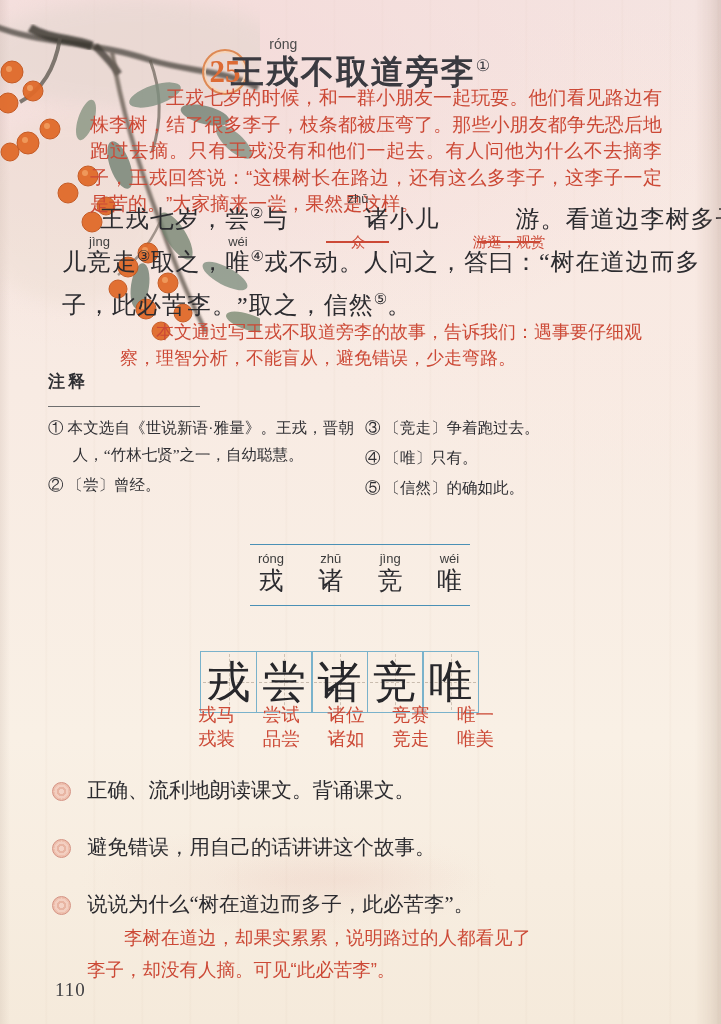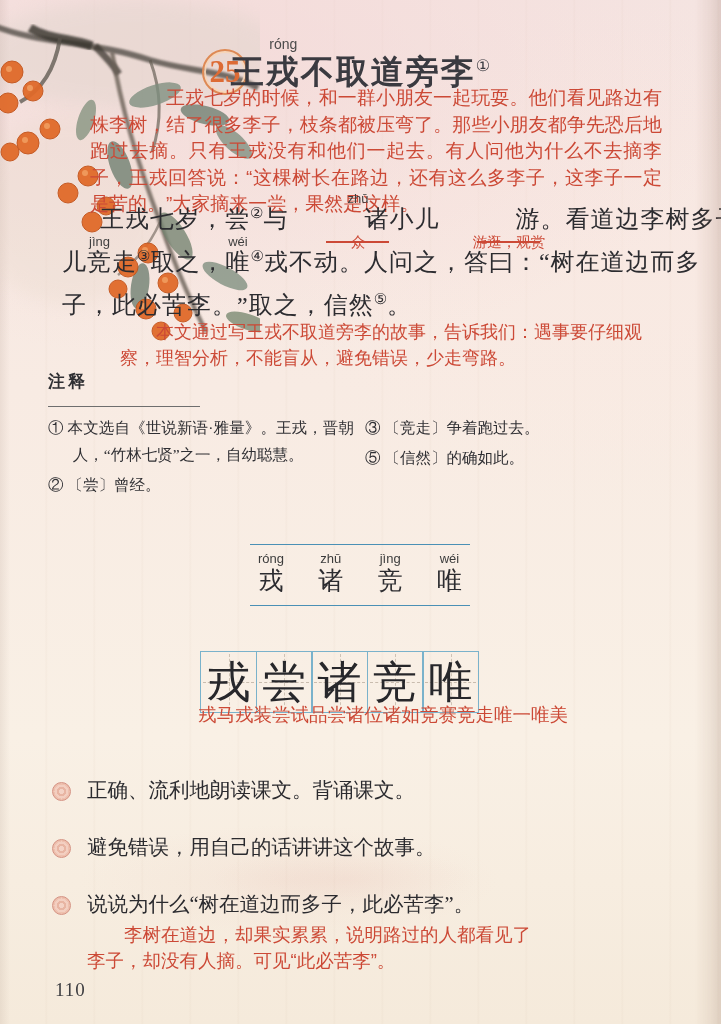--- a/index.html
+++ b/index.html
@@ -77,35 +77,35 @@
   .writing-grid{left:200px;top:651px;display:flex;}
   .w-cell{position:relative;width:55px;height:60px;border:1.5px solid var(--box-blue,#7ab2cb);
     margin-left:-1.5px;display:flex;align-items:center;justify-content:center;}
   .w-cell:first-child{margin-left:0;}
   .w-cell::before{content:"";position:absolute;left:4%;right:4%;top:50%;border-top:1px dashed #c9bcae;}
   .w-cell::after{content:"";position:absolute;top:4%;bottom:4%;left:50%;border-left:1px dashed #cfc3b5;}
   .w-ch{position:relative;z-index:1;font-size:44px;color:#27272b;}
 
   
   .word-columns{left:198px;top:703px;width:296px;display:flex;justify-content:space-between;}
-  .word-col{display:flex;flex-direction:row;align-items:center;
+  .word-col{display:flex;flex-direction:column;align-items:center;
     font-family:"Liberation Sans",sans-serif;font-weight:500;
     font-size:18.5px;line-height:24px;color:var(--accent-red,#cc4936);white-space:nowrap;}
 
   
   .exercises{left:52px;top:776px;width:614px;}
   .ex-item{display:flex;margin-bottom:29px;}
   .ex-icon{flex:0 0 17px;width:17px;height:17px;margin:6px 16px 0 0;border-radius:50%;
     border:1px solid #d59283;
     background:radial-gradient(circle at 50% 50%, #f4d3c6 0 2.5px, #e8b5a3 2.5px 4.5px, #f3cfc1 4.5px 7px, #eec0ae 7px);}
   .ex-body{flex:1;}
   .ex-text{font-size:20.5px;line-height:28px;color:#2b2b2f;}
   .ex-answer{margin-top:4px;width:455px;text-indent:37px;
     font-family:"Liberation Sans",sans-serif;font-weight:500;
-    font-size:18.5px;line-height:26px;color:var(--accent-red,#cc4936);}
+    font-size:18.5px;line-height:32px;color:var(--accent-red,#cc4936);}
 
   .page-number{left:47px;top:979px;font-family:Liberation Serif, serif;
     font-size:19px;color:#3e3e42;letter-spacing:1px;margin-left:8px;}
 
   .bleed{left:210px;top:848px;width:270px;height:62px;border-radius:50%;
     background:radial-gradient(ellipse, rgba(225,175,165,.14), transparent 70%);pointer-events:none;}
 </style>
 </head>
 <body>
 
@@ -191,20 +191,21 @@
   <div class="abs summary">本文通过写王戎不取道旁李的故事，告诉我们：遇事要仔细观察，理智分析，不能盲从，避免错误，少走弯路。</div>
 
   <div class="abs notes-header">注释</div>
   <div class="abs notes-cols">
     <div class="notes-col-left">
         <div class="note-item">① 本文选自《世说新语·雅量》。王戎，晋朝人，“竹林七贤”之一，自幼聪慧。</div>
         <div class="note-item">② 〔尝〕曾经。</div>
       </div>
     <div class="notes-col-right">
         <div class="note-item">③ 〔竞走〕争着跑过去。</div>
+        <div class="note-item">④ 〔唯〕只有。</div>
         <div class="note-item">⑤ 〔信然〕的确如此。</div>
       </div>
   </div>
 
   <div class="abs recognition">
     <div class="rec-row">
         <div class="rec-col">
           <div class="rec-py">róng</div>
           <div class="rec-ch">戎</div>
         </div>

